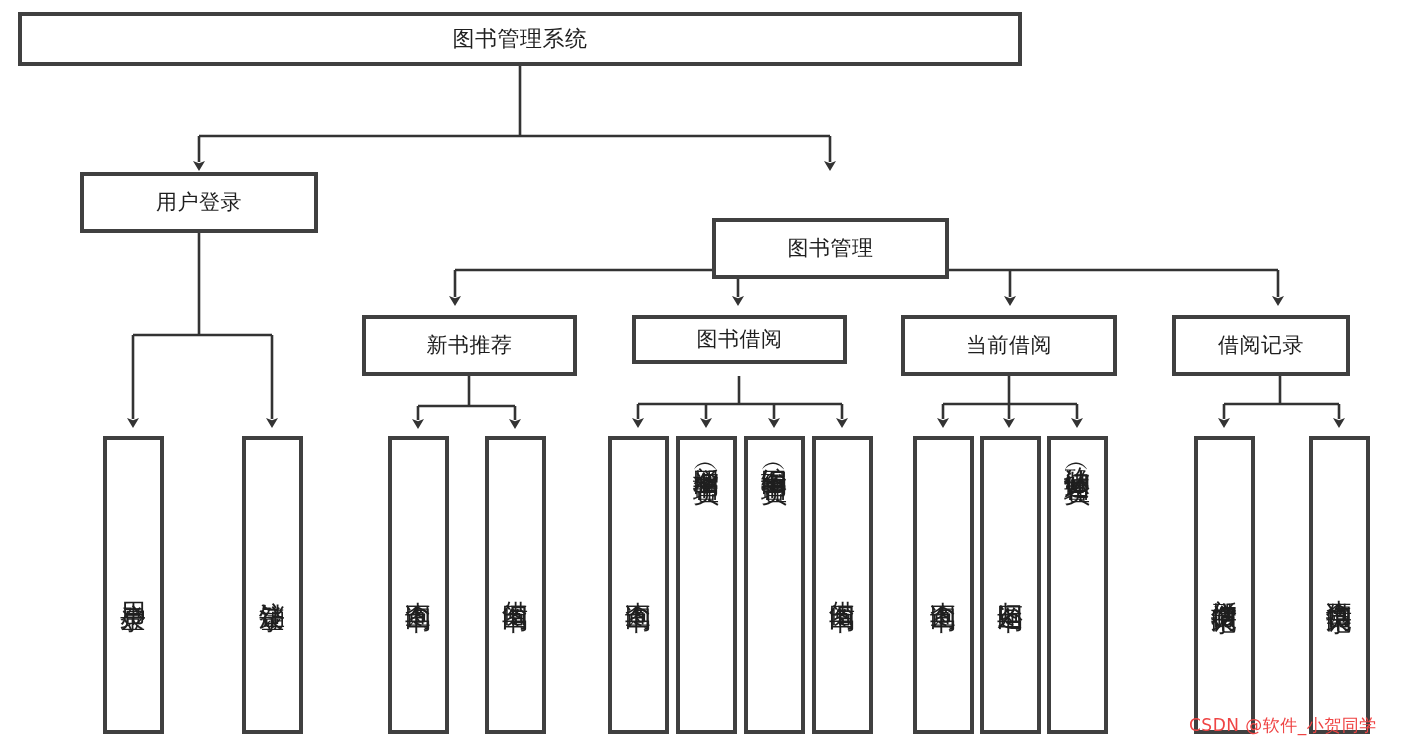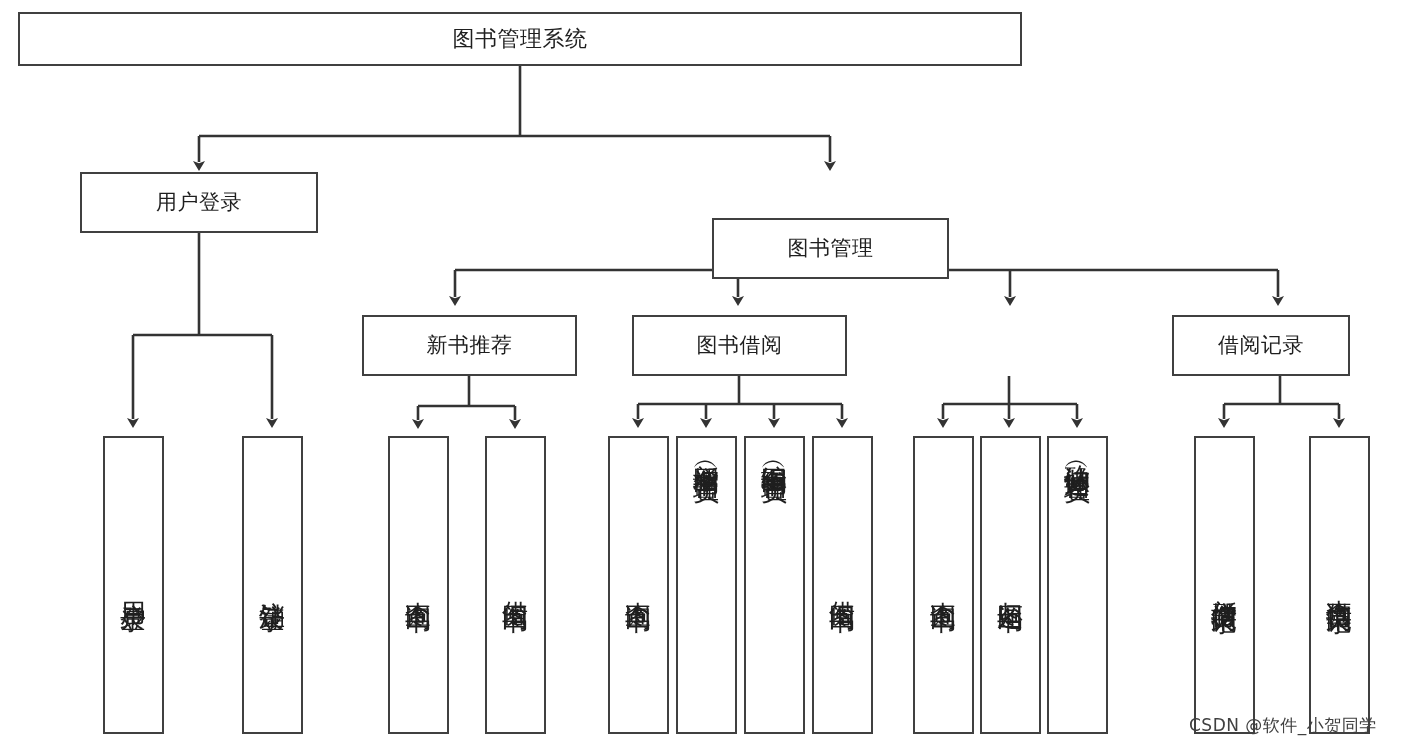--- a/index.html
+++ b/index.html
@@ -17,21 +17,21 @@
   svg#wires{
     position:absolute;
     left:0; top:0;
     width:1405px; height:747px;
     pointer-events:none;
   }
   .node{
     position:absolute;
     box-sizing:border-box;
     background:#ffffff;
-    border:2px solid #404040;
+    border:4px solid #404040;
     display:flex;
     align-items:center;
     justify-content:center;
     color:#1f1f1f;
   }
   .node .lbl{
     display:block;
     line-height:1.06;
     text-align:center;
     white-space:pre;
@@ -57,21 +57,21 @@
     letter-spacing:2px;
     white-space:nowrap;
   }
   
   .node.vert.mid{
     align-items:center;
     padding-top:0;
   }
   .watermark{
     position:absolute;
-    color:#404040;
+    color:#ef4444;
     font-size:17px;
     letter-spacing:0.5px;
     white-space:nowrap;
     user-select:none;
   }
 </style>
 </head>
 <body>
 
 <div id="canvas">
@@ -136,24 +136,27 @@
   </div>
 
   <div class="node horiz" style="left:712px; top:172px; width:237px; height:61px;margin-top:46px;">
     <span class="lbl">图书管理</span>
   </div>
 
   <div class="node horiz" style="left:362px; top:315px; width:215px; height:61px;">
     <span class="lbl">新书推荐</span>
   </div>
 
-  <div class="node horiz" style="left:632px; top:315px; width:215px; height:61px;font-family:Liberation Serif, serif;">
+  <div class="node horiz" style="left:632px; top:315px; width:215px; height:49px;font-family:Liberation Serif, serif;">
     <span class="lbl">图书借阅</span>
   </div>
 
+  <div class="node horiz" style="left:901px; top:315px; width:216px; height:61px;">
+    <span class="lbl">当前借阅</span>
+  </div>
 
   <div class="node horiz" style="left:1172px; top:315px; width:178px; height:61px;">
     <span class="lbl">借阅记录</span>
   </div>
 
   <div class="node vert mid" style="left:103px; top:436px; width:61px; height:298px;">
     <span class="lbl">用户登录</span>
   </div>
   <div class="node vert mid" style="left:242px; top:436px; width:61px; height:298px;">
     <span class="lbl">注销登录</span>

